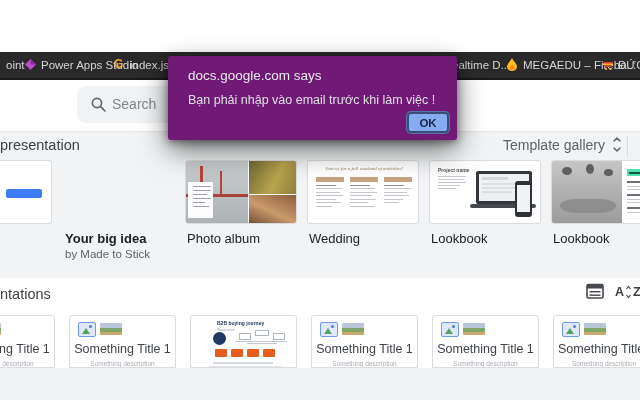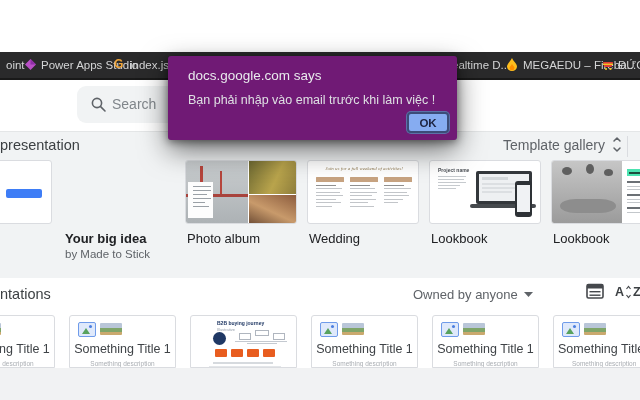--- a/index.html
+++ b/index.html
@@ -258,26 +258,20 @@
   </div>
 
   <span class="tname" style="left:65px;font-weight:bold">Your big idea</span>
   <span class="tby" style="left:65px">by Made to Stick</span>
   <span class="tname" style="left:187px">Photo album</span>
   <span class="tname" style="left:309px">Wedding</span>
   <span class="tname" style="left:431px">Lookbook</span>
   <span class="tname" style="left:553px">Lookbook</span>
 
   <span class="rec-heading">ntations</span>
-  <div class="owner-filter">
-    <span class="owner-label">Owned by anyone</span>
-    <svg width="9" height="5" viewBox="0 0 9 5">
-      <polygon points="0,0 9,0 4.5,5" fill="#5f6368"></polygon>
-    </svg>
-  </div>
   <svg class="ic-btn" style="left:586px" width="19" height="17" viewBox="0 0 19 17">
     <rect x="1" y="1.5" width="16" height="13.5" rx="1.5" fill="none" stroke="#45484c" stroke-width="1.6"></rect>
     <rect x="1" y="1.5" width="16" height="4" fill="#45484c"></rect>
     <line x1="3.5" y1="8.7" x2="14.5" y2="8.7" stroke="#45484c" stroke-width="1.4"></line>
     <line x1="3.5" y1="12.2" x2="14.5" y2="12.2" stroke="#45484c" stroke-width="1.4"></line>
   </svg>
   <div class="ic-btn az" style="left:615px;top:285px">
     <span>A</span>
     <svg width="7" height="14" viewBox="0 0 7 14">
       <path d="M1.5 4 L3.5 1.5 L5.5 4" fill="none" stroke="#45484c" stroke-width="1.2"></path>

